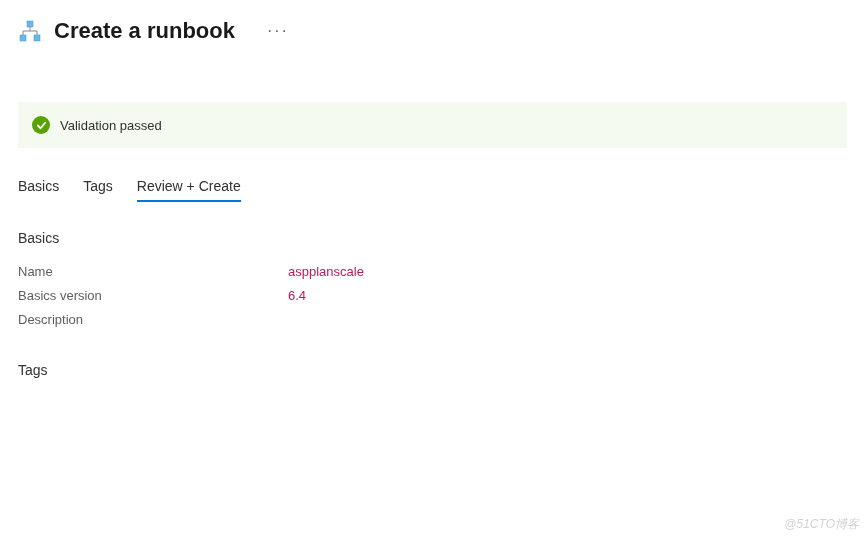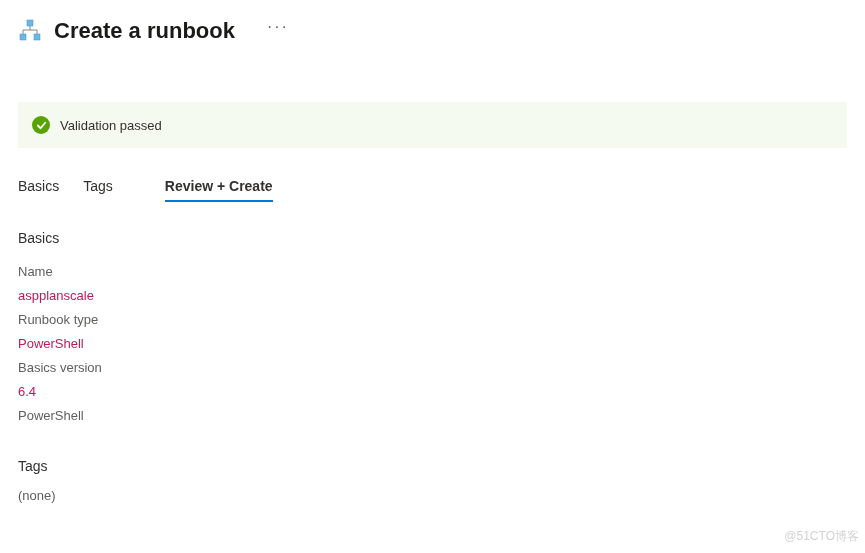--- a/index.html
+++ b/index.html
@@ -8,20 +8,21 @@
     font-size: 13px;
     color: #323130;
     background: #ffffff;
     width: 865px;
     height: 553px;
     position: relative;
     overflow: hidden;
   }
   .header {
     display: flex;
+    align-items: center;
     padding: 18px 18px 8px 18px;
     gap: 12px;
   }
   .header .icon-box {
     width: 24px;
     height: 24px;
     display: flex;
     align-items: center;
     justify-content: center;
   }
@@ -62,50 +63,49 @@
     gap: 24px;
     padding: 30px 18px 0 18px;
     font-size: 14px;
   }
   .tab {
     padding: 0 0 6px 0;
     cursor: pointer;
     color: #323130;
   }
   .tab.active {
-    font-weight: 700;
+    font-weight: 400;
     border-bottom: 2px solid #0078d4;
-    margin-left: 28px;
   }
   .section {
     padding: 28px 18px 0 18px;
   }
   .section-title {
     font-size: 14px;
     color: #323130;
     margin-bottom: 14px;
   }
   .kv-row {
     display: flex;
     font-size: 13px;
     color: #605e5c;
     line-height: 24px;
-    flex-direction: column;
   }
   .kv-row .k { width: 270px; color: #605e5c; }
   .kv-row .v { color: #be185d; }
   .tags-section { padding: 30px 18px 0 18px; }
   .tags-none { color: #605e5c; font-size: 13px; margin-top: 14px; }
   .watermark {
     position: absolute;
     right: 6px;
-    bottom: 8px;
+    bottom: 20px;
     font-size: 12px;
     color: #bfbfbf;
     opacity: 0.7;
+    font-style: italic;
   }
 </style>
 </head>
 <body>
 
 <div class="header">
   <span class="icon-box">
     <svg width="22" height="22" viewBox="0 0 22 22">
       <rect x="8" y="1" width="6" height="6" fill="#69b8e6" stroke="#3a96cf" stroke-width="0.5"></rect>
       <rect x="1" y="15" width="6" height="6" fill="#69b8e6" stroke="#3a96cf" stroke-width="0.5"></rect>
@@ -132,31 +132,26 @@
   <div class="tab active">Review + Create</div>
 </div>
 
 <div class="section">
   <div class="section-title">Basics</div>
   <div class="kv-row">
     <div class="k">Name</div>
     <div class="v">aspplanscale</div>
   </div>
   <div class="kv-row">
-    <div class="k">Runbook type</div>
-    <div class="v">PowerShell</div>
-  </div>
-  <div class="kv-row">
     <div class="k">Basics version</div>
     <div class="v">6.4</div>
   </div>
   <div class="kv-row">
-    <div class="k">PowerShell</div>
+    <div class="k">Description</div>
     <div class="v"></div>
   </div>
 </div>
 
 <div class="tags-section">
   <div class="section-title">Tags</div>
-  <div class="tags-none">(none)</div>
 </div>
 
 <div class="watermark">@51CTO博客</div>
 
 </body></html>

